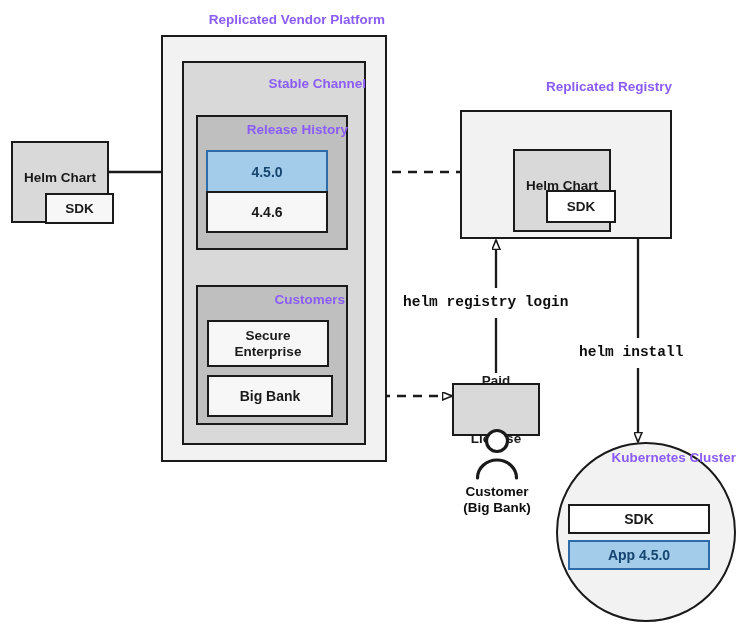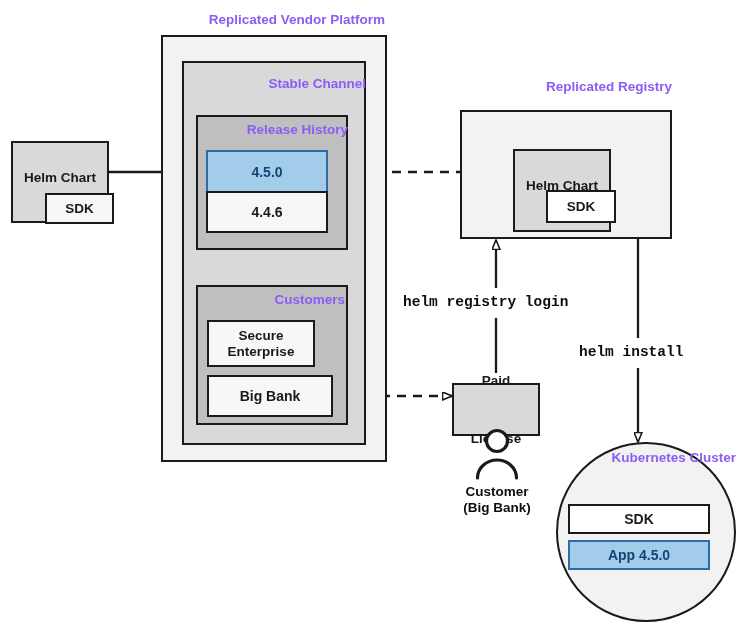--- a/index.html
+++ b/index.html
@@ -141,21 +141,21 @@
     <span>4.5.0</span>
   </div>
 
   <div class="node box-white fs14" style="left:206px; top:191px; width:122px; height:42px;">
     <span>4.4.6</span>
   </div>
 
   <div class="node box-inner" style="left:196px; top:285px; width:152px; height:140px;"></div>
   <div class="title-label" style="left:196px; top:292px; width:149px;">Customers</div>
 
-  <div class="node box-white fs13" style="left:207px; top:320px; width:108px; height:47px;">
+  <div class="node box-white fs13" style="left:207px; top:320px; width:122px; height:47px;">
     <span style="padding:0 6px;">Secure Enterprise</span>
   </div>
 
   <div class="node box-white fs14" style="left:207px; top:375px; width:126px; height:42px;">
     <span>Big Bank</span>
   </div>
 
   <div class="node box-outer" style="left:460px; top:110px; width:212px; height:129px;"></div>
 
   <div class="node box-gray fs13" style="left:513px; top:139px; width:98px; height:83px;">

